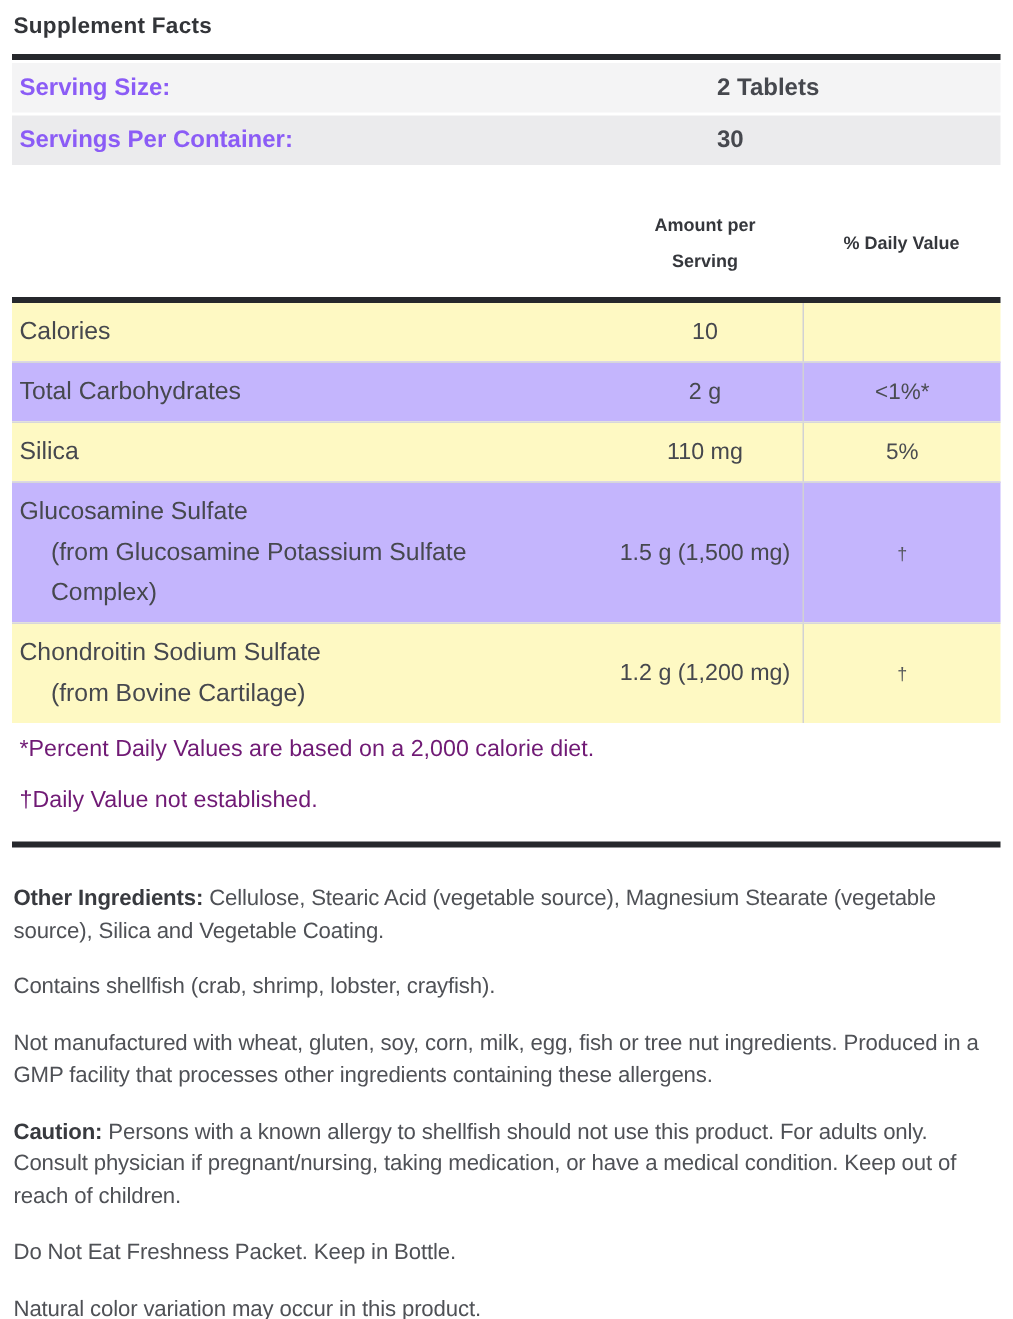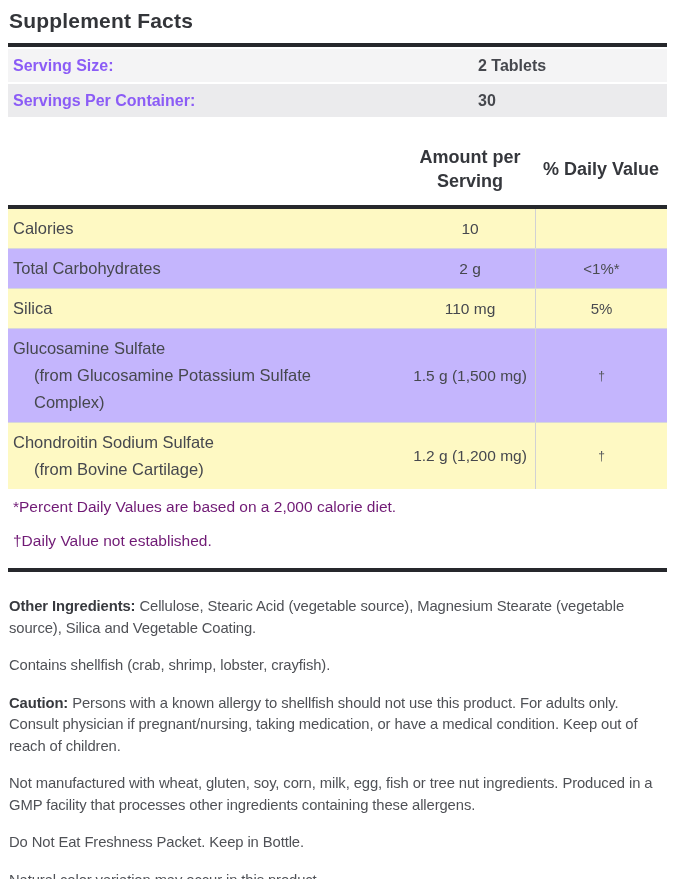--- a/index.html
+++ b/index.html
@@ -6,21 +6,21 @@
   html, body { margin: 0; padding: 0; background: #ffffff; }
   body {
     width: 675px;
     min-height: 879px;
     font-family: "Liberation Sans", sans-serif;
     color: #46484e;
   }
   .inner { margin: 0 8px; width: 659px; }
 
   .title {
-    font-size: 21px;
+    font-size: 15px;
     font-weight: 700;
     color: #333539;
     letter-spacing: .2px;
     margin: 0;
     padding: 9px 0 10px 1px;
   }
   .bar { height: 4px; background: #26282c; }
 
   
   .serving-rows { margin-top: 2px; }
@@ -35,21 +35,21 @@
   .serving-row.stripe-b { background: #ebebed; }
   .s-label { width: 470px; padding-left: 5px; font-weight: 700; color: #8b5cf6; }
   .s-value { color: #46484e; font-weight: bold; }
 
   
   .fhead {
     display: flex;
     align-items: center;
     padding: 26px 0 12px 0;
     font-weight: 700;
-    font-size: 18px;
+    font-size: 12px;
     color: #35373c;
   }
   .fh-name { flex: 1; }
   .fh-amount { width: 130px; text-align: center; white-space: pre-line; line-height: 24px; }
   .fh-dv { width: 132px; text-align: center; }
 
   
   .f-row { display: flex; align-items: stretch; }
   .f-row.stripe-a { background: #fef9c3; }
   .f-row.stripe-b { background: #c4b5fd; }
@@ -166,19 +166,19 @@
   <div class="footnotes" id="footnotes">
       <p class="footnote">*Percent Daily Values are based on a 2,000 calorie diet.</p>
       <p class="footnote">†Daily Value not established.</p>
     </div>
 
   <div class="bar"></div>
 
   <div class="paras" id="paras">
       <p class="para"><span class="lead">Other Ingredients: </span><span class="text">Cellulose, Stearic Acid (vegetable source), Magnesium Stearate (vegetable source), Silica and Vegetable Coating.</span></p>
       <p class="para"><span class="lead"></span><span class="text">Contains shellfish (crab, shrimp, lobster, crayfish).</span></p>
+      <p class="para"><span class="lead"></span><span class="text">Not manufactured with wheat, gluten, soy, corn, milk, egg, fish or tree nut ingredients. Produced in a GMP facility that processes other ingredients containing these allergens.</span></p>
       <p class="para"><span class="lead">Caution: </span><span class="text">Persons with a known allergy to shellfish should not use this product. For adults only. Consult physician if pregnant/nursing, taking medication, or have a medical condition. Keep out of reach of children.</span></p>
-      <p class="para"><span class="lead"></span><span class="text">Not manufactured with wheat, gluten, soy, corn, milk, egg, fish or tree nut ingredients. Produced in a GMP facility that processes other ingredients containing these allergens.</span></p>
       <p class="para"><span class="lead"></span><span class="text">Do Not Eat Freshness Packet. Keep in Bottle.</span></p>
       <p class="para"><span class="lead"></span><span class="text">Natural color variation may occur in this product.</span></p>
     </div>
 
 </div>
 
 </body></html>

